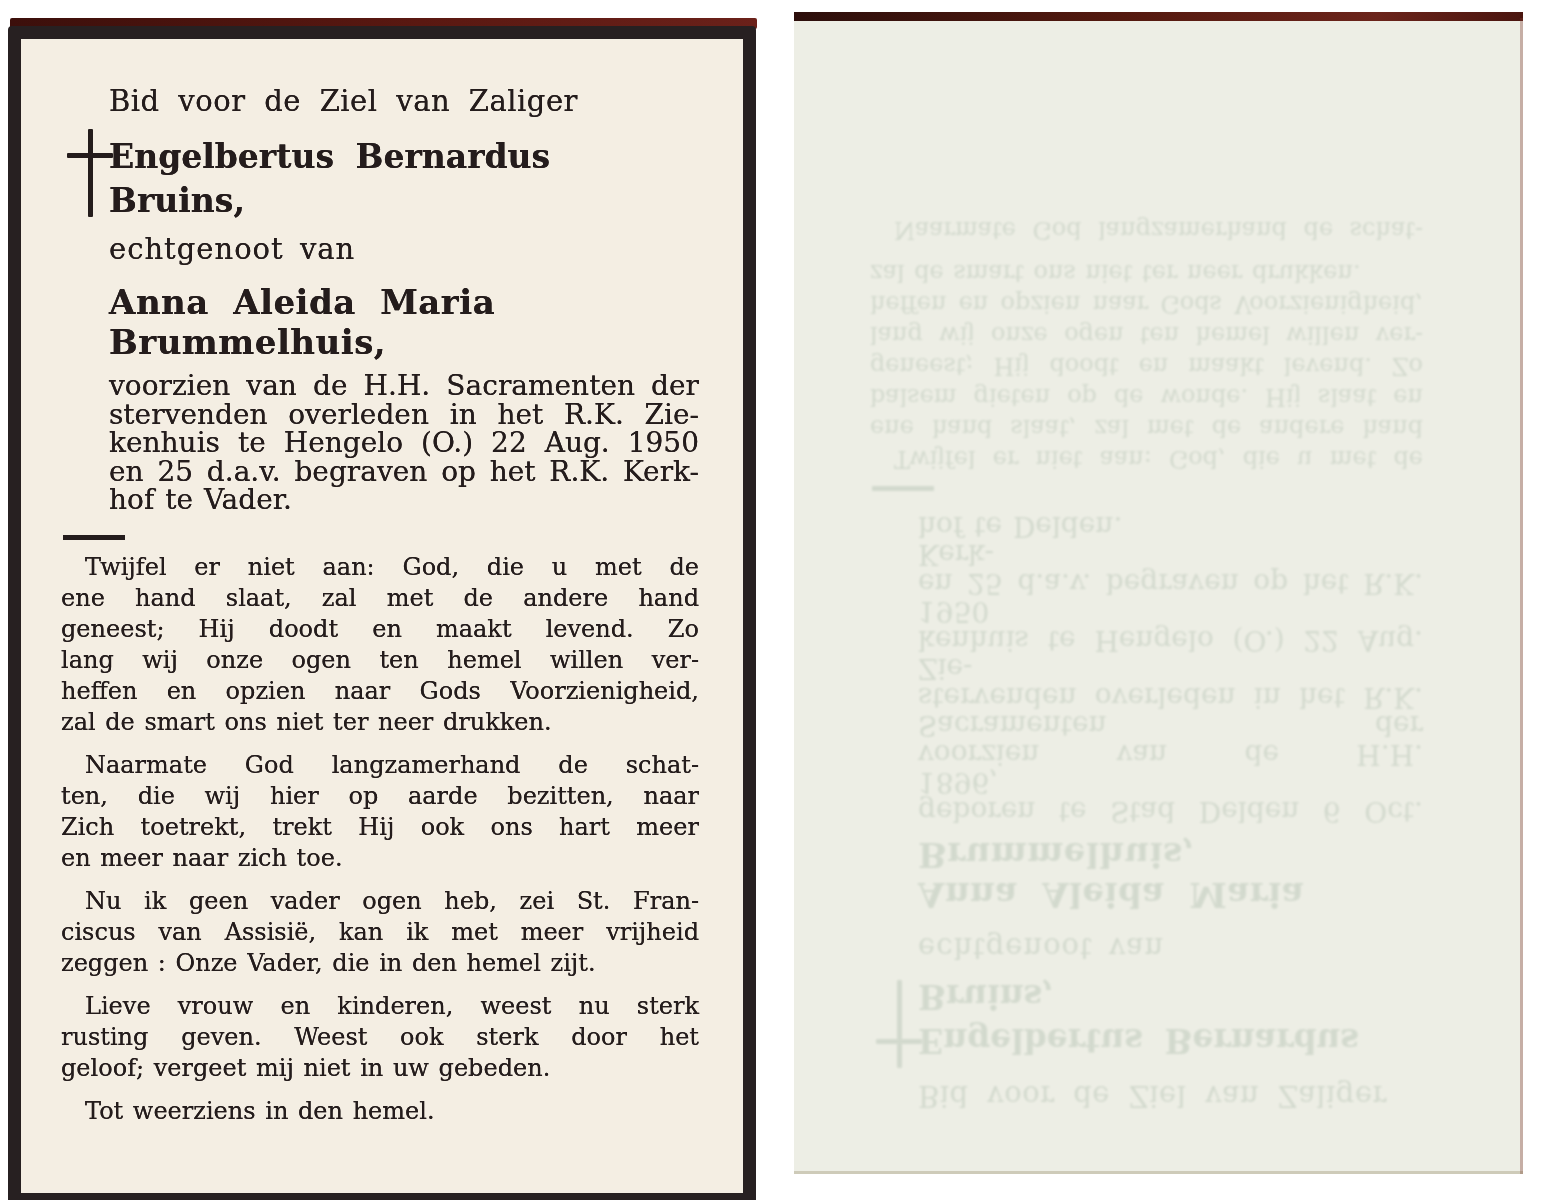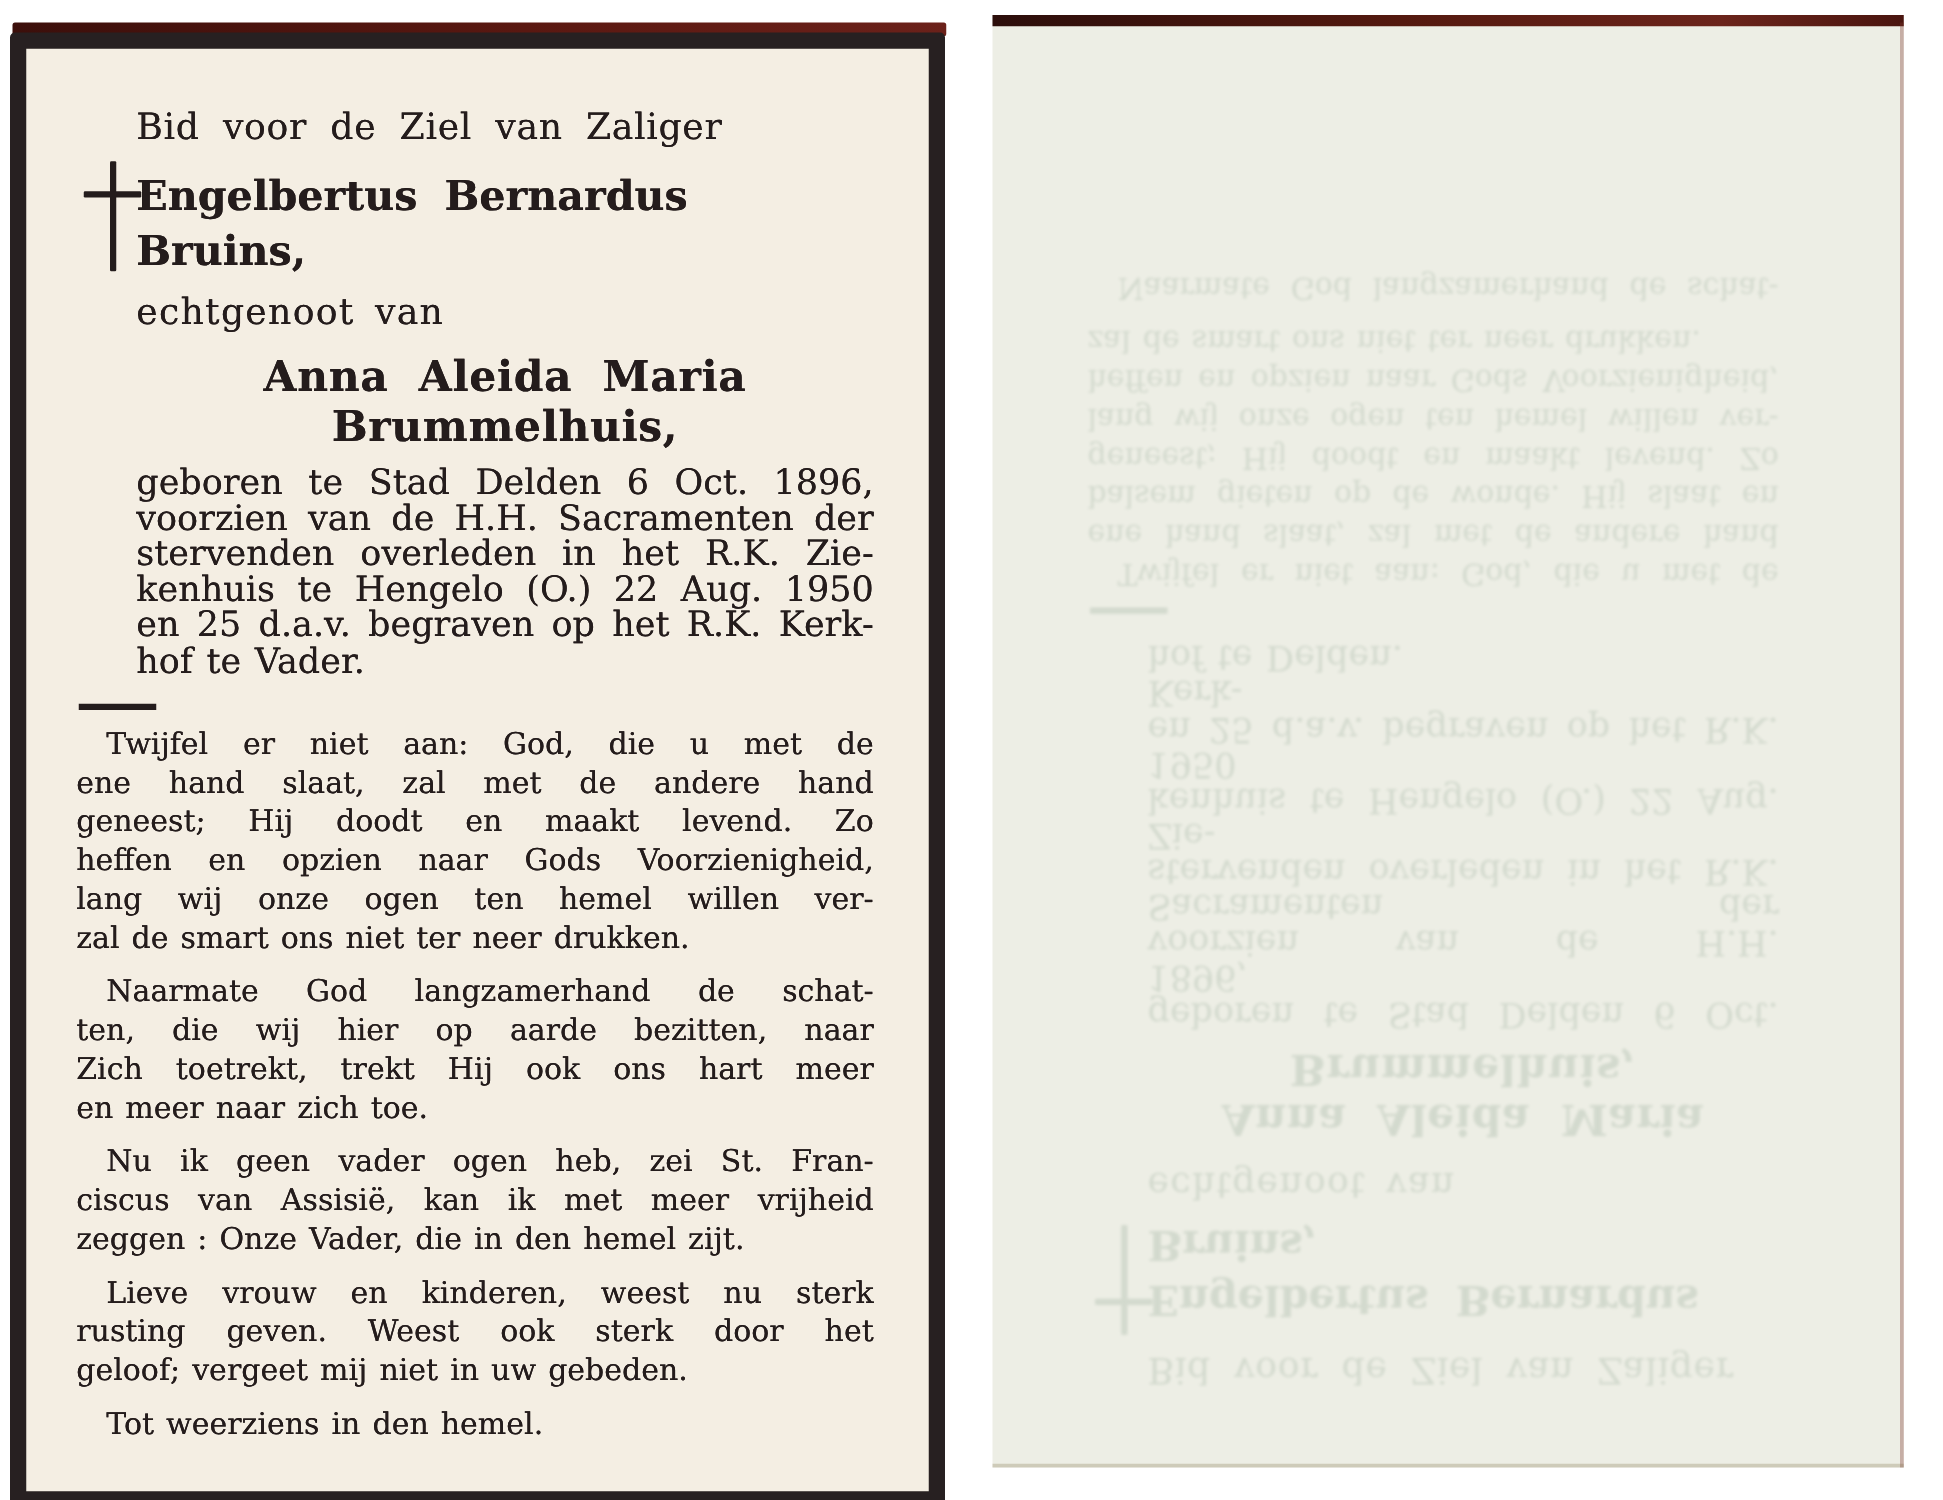--- a/index.html
+++ b/index.html
@@ -21,21 +21,21 @@
          word-spacing:9px;letter-spacing:.5px;}
   .name-row{position:relative;margin-top:16px;}
   .deceased{font-size:33px;font-weight:bold;line-height:44px;word-spacing:10px;}
   .cross{position:absolute;left:-42px;top:-6px;width:46px;height:88px;display:block;}
   .cross i{display:block;position:absolute;background:currentColor;border-radius:1px;}
   .cross .cv{left:21px;top:0;width:5px;height:88px;}
   .cross .ch{left:0;top:24px;width:46px;height:5px;}
   .relation{font-size:29px;line-height:34px;margin-top:9px;
             word-spacing:6px;letter-spacing:1px;}
   .spouse{font-size:34px;font-weight:bold;line-height:40px;margin-top:16px;
-          word-spacing:12px;letter-spacing:.5px;text-align:center;}
+          word-spacing:12px;letter-spacing:.5px;}
   .vitals{font-size:28px;line-height:28.5px;margin-top:10px;}
   .rule{width:62px;height:5px;background:currentColor;margin:20px 0 2px 2px;}
   .para{font-size:24px;line-height:31px;margin-top:12px;}
   .line{text-align:justify;text-align-last:justify;word-spacing:2px;}
   .line.last{text-align-last:left;}
   .line.first{text-indent:24px;}
 
   
   .back-page{position:absolute;left:794px;top:12px;width:729px;height:1162px;
              background:#edeee5;}
@@ -61,35 +61,34 @@
       <div class="name-row">
         <span class="cross">
             <i class="cv"></i>
             <i class="ch"></i>
           </span>
         <span class="deceased">Engelbertus Bernardus Bruins,</span>
       </div>
       <div class="relation">echtgenoot van</div>
       <div class="spouse">Anna Aleida Maria Brummelhuis,</div>
       <div class="vitals">
-          <div class="line">geboren te Stad Delden 6 Oct. 1896,</div>
           <div class="line">voorzien van de H.H. Sacramenten der</div>
           <div class="line">stervenden overleden in het R.K. Zie-</div>
           <div class="line">kenhuis te Hengelo (O.) 22 Aug. 1950</div>
           <div class="line">en 25 d.a.v. begraven op het R.K. Kerk-</div>
           <div class="line last">hof te Vader.</div>
         </div>
     </div>
     <div class="rule"></div>
     <div class="para">
         <div class="line first">Twijfel er niet aan: God, die u met de</div>
         <div class="line">ene hand slaat, zal met de andere hand</div>
         <div class="line">geneest; Hij doodt en maakt levend. Zo</div>
+        <div class="line">lang wij onze ogen ten hemel willen ver-</div>
         <div class="line">heffen en opzien naar Gods Voorzienigheid,</div>
-        <div class="line">lang wij onze ogen ten hemel willen ver-</div>
         <div class="line last">zal de smart ons niet ter neer drukken.</div>
       </div>
     <div class="para">
         <div class="line first">Naarmate God langzamerhand de schat-</div>
         <div class="line">ten, die wij hier op aarde bezitten, naar</div>
         <div class="line">Zich toetrekt, trekt Hij ook ons hart meer</div>
         <div class="line last">en meer naar zich toe.</div>
       </div>
     <div class="para">
         <div class="line first">Nu ik geen vader ogen heb, zei St. Fran-</div>

